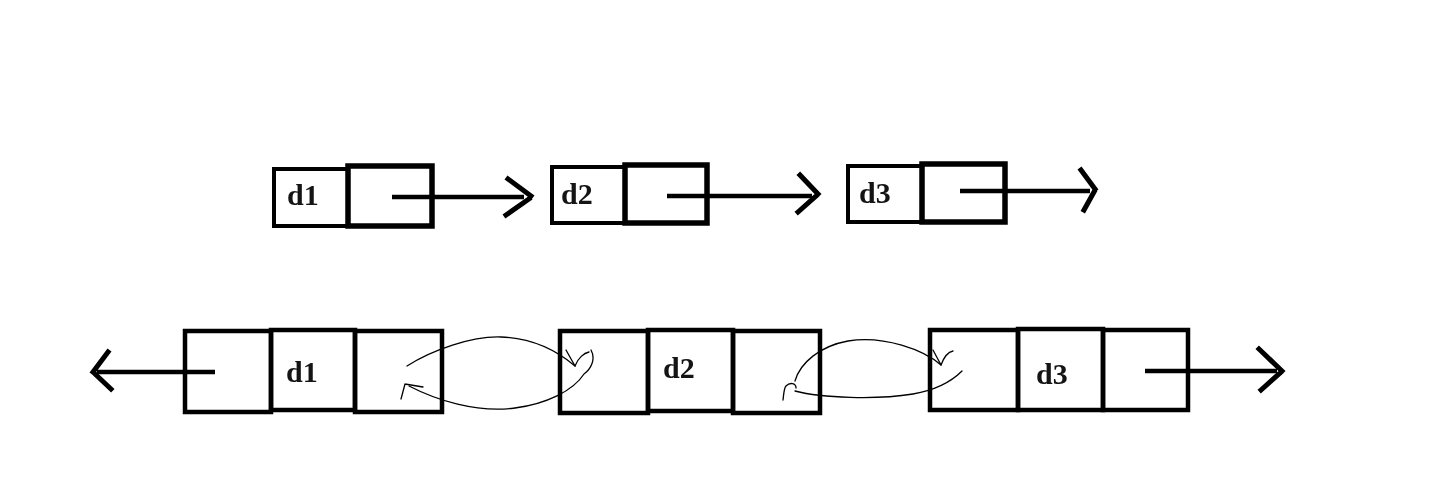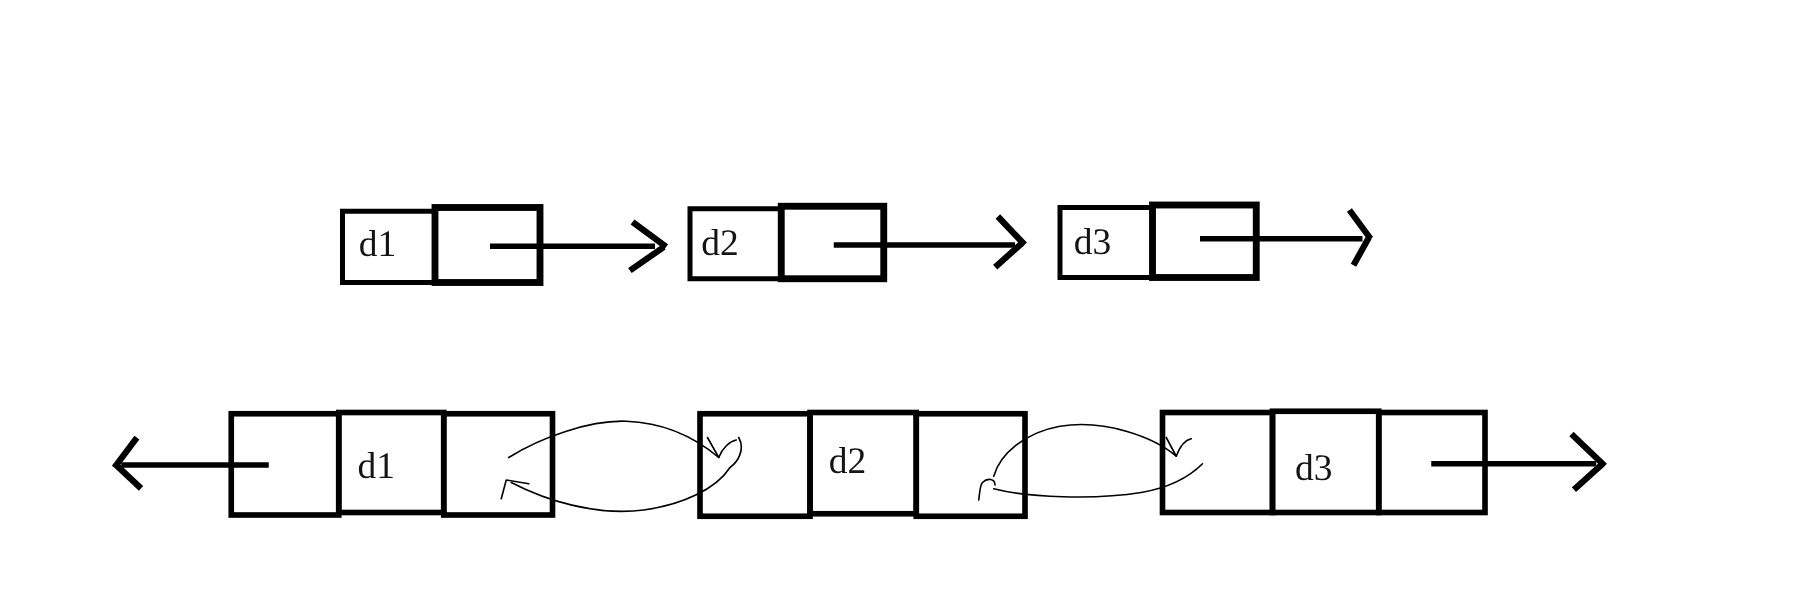--- a/index.html
+++ b/index.html
@@ -7,20 +7,21 @@
     padding: 0;
     background: #ffffff;
     font-family: "Liberation Sans", sans-serif;
   }
   .canvas {
     position: relative;
     width: 1439px;
     height: 490px;
     background: #ffffff;
     overflow: hidden;
+    font-weight: bold;
   }
   svg { display: block; }
   .box      { fill: none; stroke-width: 4;   }
   .box-thick{ fill: none; stroke-width: 5.5; }
   .box-mid  { fill: none; stroke-width: 4.5; }
   .shaft    { fill: none; stroke-width: 4.5; stroke-linecap: butt; }
   .barb     { fill: none; stroke-width: 5;   stroke-linecap: square; }
   .curve    { fill: none; stroke-width: 1.3; stroke-linecap: round; stroke-linejoin: round; }
   .label {
     font-family: "Liberation Serif", "DejaVu Serif", serif;

